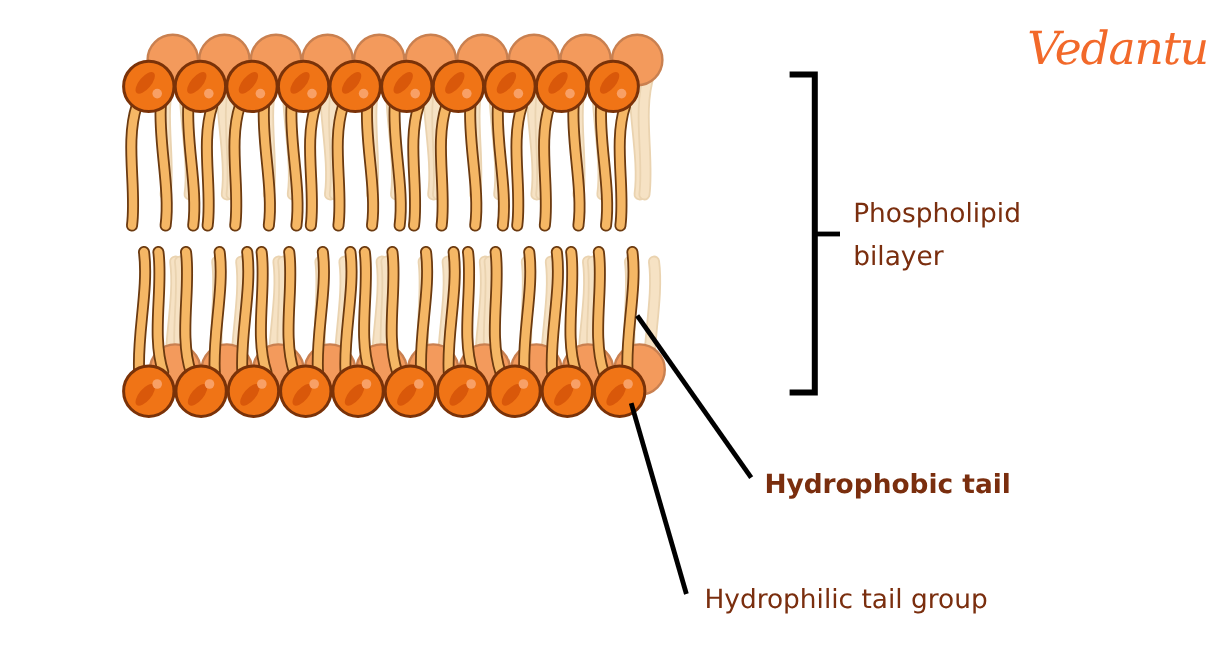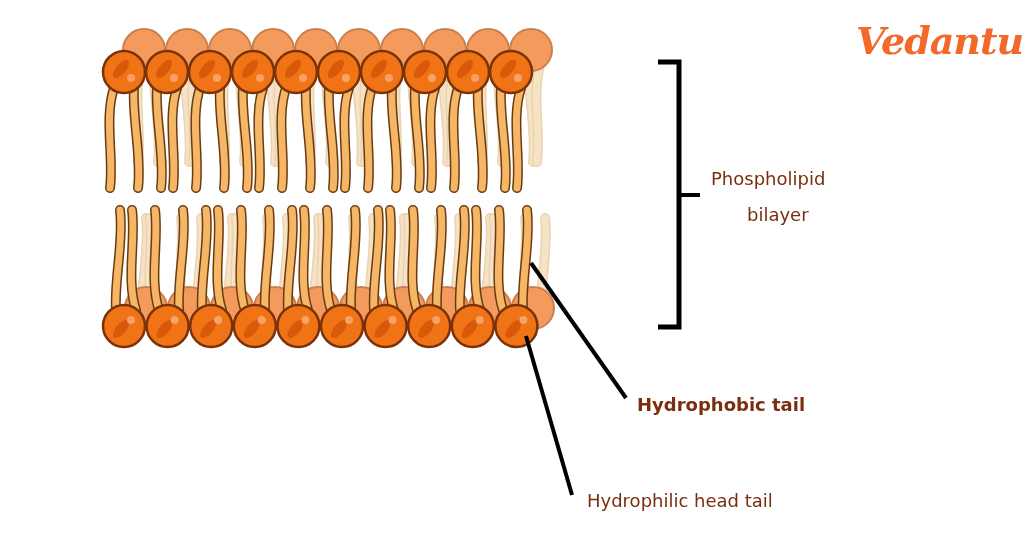--- a/index.html
+++ b/index.html
@@ -1,19 +1,19 @@
 <!DOCTYPE html>
 <html><head>
 <meta charset="utf-8">
 <style>
   html, body { margin:0; padding:0; background:#ffffff; }
   body { width:1024px; height:539px; position:relative; overflow:hidden; font-family:"Liberation Sans", sans-serif; }
   #diagram { position:absolute; left:0; top:0; }
-  .label { position:absolute; color:#7a2e0e; font-family:"DejaVu Sans", sans-serif; font-size:18px; line-height:34px; white-space:nowrap; }
-  .logo { position:absolute; left:856px; top:18px; color:#f2692a; font-family:"DejaVu Serif", serif; font-style:italic; font-weight:bold; font-size:38px; letter-spacing:-1px; }
+  .label { position:absolute; color:#7a2e0e; font-family:"DejaVu Sans", sans-serif; font-size:22px; line-height:34px; white-space:nowrap; }
+  .logo { position:absolute; left:856px; top:18px; color:#f2692a; font-family:"DejaVu Serif", serif; font-style:italic; font-weight:normal; font-size:38px; letter-spacing:-1px; }
 </style>
 </head>
 <body>
 
 <svg id="diagram" width="1024" height="539" viewBox="0 0 1024 539" xmlns="http://www.w3.org/2000/svg">
   <g id="back-layer">
       <path d="M142 62 C 132 92, 142 132, 138 162" fill="none" stroke="#ead3b0" stroke-width="10" stroke-linecap="round"></path>
       <path d="M142 62 C 132 92, 142 132, 138 162" fill="none" stroke="#f6e2c4" stroke-width="7" stroke-linecap="round"></path>
       <path d="M154 62 C 152 92, 162 132, 158 162" fill="none" stroke="#ead3b0" stroke-width="10" stroke-linecap="round"></path>
       <path d="M154 62 C 152 92, 162 132, 158 162" fill="none" stroke="#f6e2c4" stroke-width="7" stroke-linecap="round"></path>
@@ -259,15 +259,15 @@
   <g>
     <path d="M658 62 H679 V327 H658" fill="none" stroke="#000" stroke-width="5"></path>
     <line x1="679" y1="195" x2="700" y2="195" stroke="#000" stroke-width="4"></line>
   </g>
   <line x1="531" y1="263" x2="626" y2="398" stroke="#000" stroke-width="4"></line>
   <line x1="526" y1="336" x2="572" y2="495" stroke="#000" stroke-width="4"></line>
 </svg>
 
 <div class="logo">Vedantu</div>
 <div class="label" style="left:711px; top:162px;">Phospholipid</div>
-<div class="label" style="left:711px; top:198px;margin-left:36px;">bilayer</div>
+<div class="label" style="left:711px; top:198px;">bilayer</div>
 <div class="label" style="left:637px; top:388px;font-weight:bold;">Hydrophobic tail</div>
-<div class="label" style="left:587px; top:484px;">Hydrophilic head tail</div>
+<div class="label" style="left:587px; top:484px;">Hydrophilic tail group</div>
 
 </body></html>

